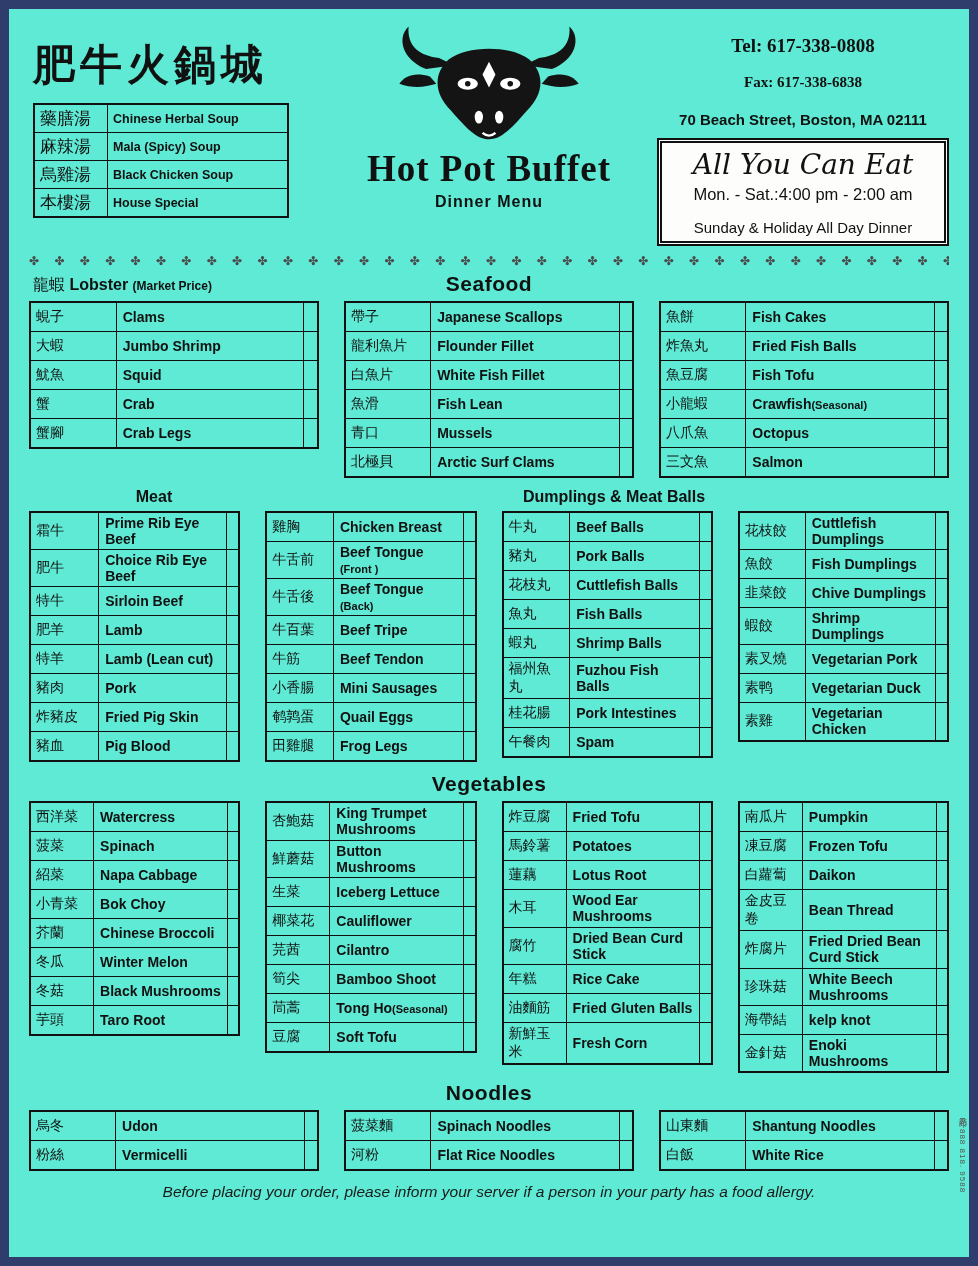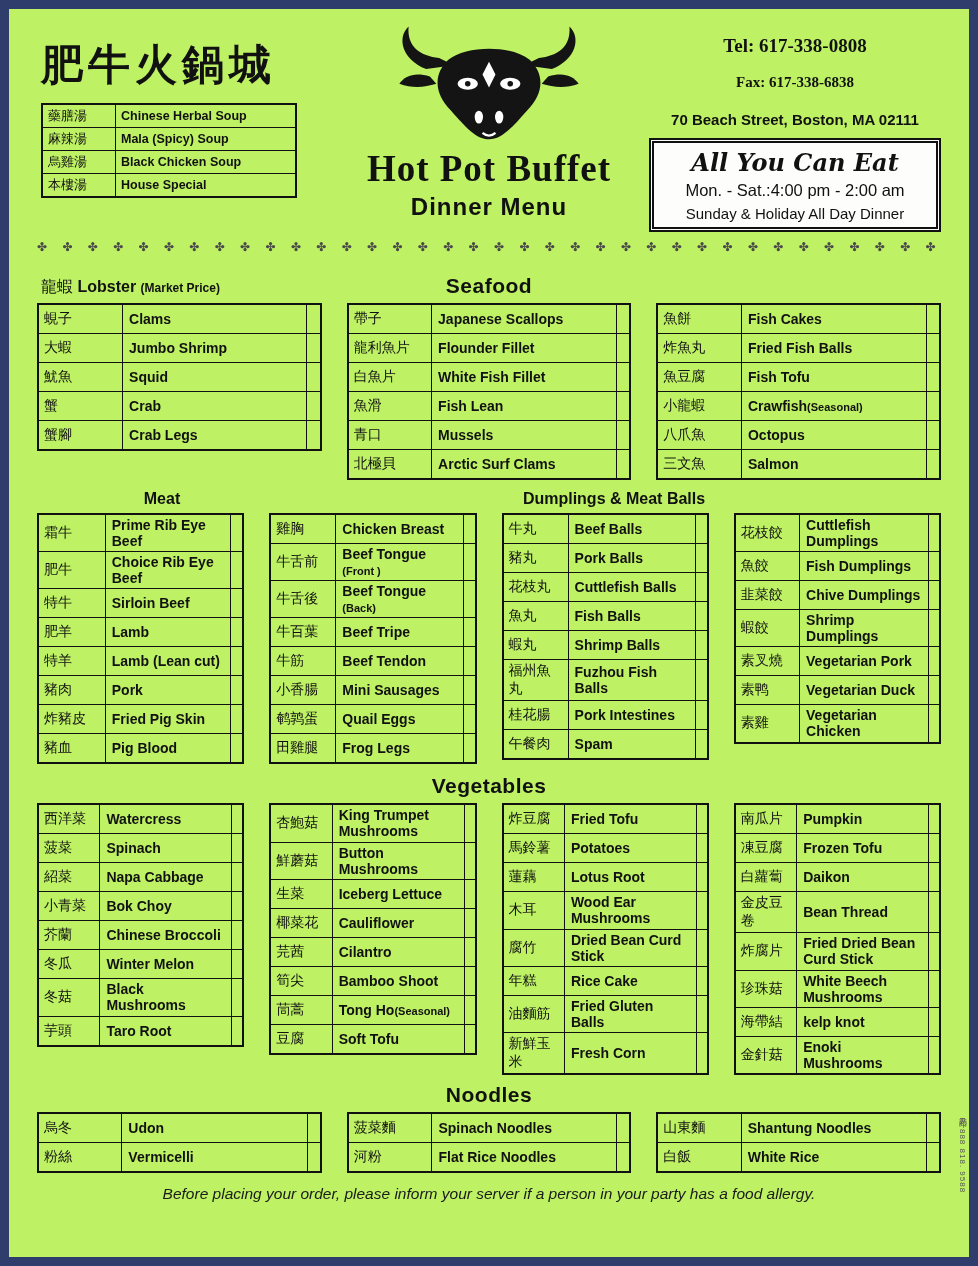--- a/index.html
+++ b/index.html
@@ -1,46 +1,46 @@
 <!DOCTYPE html>
 <html><head>
 <meta charset="utf-8">
 <style>
   html,body{margin:0;padding:0;background:#e8e8e6;}
   .page{
     width:978px;height:1266px;box-sizing:border-box;margin:0 auto;
-    border:9px solid #2e3d6b;background:#bef264;position:relative;
-    padding:10px 28px;font-family:"Liberation Sans",sans-serif;color:#111;
+    border:9px solid #2e3d6b;background:#5eead4;position:relative;
+    padding:10px 20px;font-family:"Liberation Sans",sans-serif;color:#111;
     overflow:hidden;
   }
   
   .header{display:grid;grid-template-columns:292px 1fr 292px;align-items:start;}
   .zh-name{font-family:"DejaVu Sans",sans-serif;font-size:42px;font-weight:bold;letter-spacing:5px;margin:18px 0 10px 4px;}
   .broth-table{border:2px solid #111;border-collapse:collapse;width:256px;margin-left:4px;}
   .broth-table td,.broth-table th{border:1px solid #111;padding:2px 5px;}
   .broth-head{font-size:13px;font-weight:bold;text-align:center;}
-  .broth-zh{width:62px;font-size:13px;font-family:Liberation Sans, sans-serif;}
+  .broth-zh{width:62px;font-size:17px;font-family:Liberation Sans, sans-serif;}
   .broth-en{font-size:12.5px;font-weight:bold;}
   .center-col{text-align:center;}
   .bull{margin-top:2px;}
   .hotpot-title{font-family:"Liberation Serif",serif;font-weight:bold;font-size:37px;letter-spacing:1px;margin-top:0px;}
-  .dinner-menu{font-weight:bold;font-size:24px;letter-spacing:1px;margin-top:3px;}
+  .dinner-menu{font-weight:bold;font-size:16px;letter-spacing:1px;margin-top:3px;}
   .right-col{text-align:center;padding-top:16px;}
   .tel{font-family:"Liberation Serif",serif;font-weight:bold;font-size:19px;}
   .fax{font-family:"Liberation Serif",serif;font-weight:bold;font-size:15px;margin-top:17px;}
   .addr{font-weight:bold;font-size:15px;margin-top:20px;}
   .ayce{border:5px double #111;margin-top:10px;padding:5px 6px;background:#fdfdfb;}
-  .ayce-title{font-family:"DejaVu Serif",serif;font-style:italic;font-weight:bold;font-size:24px;}
+  .ayce-title{font-family:"DejaVu Serif",serif;font-style:italic;font-weight:normal;font-size:28px;}
   .ayce-l1{font-size:16.5px;margin-top:4px;}
-  .ayce-l2{font-size:15px;margin-top:5px;}
+  .ayce-l2{font-size:15px;margin-top:15px;}
   
   .separator{white-space:nowrap;overflow:hidden;text-align:center;color:#4a4a4a;
     font-size:12px;letter-spacing:6px;margin:8px 0 4px;}
   
-  .lobster-row{display:grid;grid-template-columns:292px 1fr 292px;align-items:end;margin:20px 0 2px;}
+  .lobster-row{display:grid;grid-template-columns:292px 1fr 292px;align-items:end;margin:4px 0 2px;}
   .lobster{font-size:16px;margin-left:4px;}
   .lobster .zh-inline{font-family:"DejaVu Sans",sans-serif;font-size:16px;}
   .lobster .b{font-weight:bold;}
   .lobster .note{font-weight:bold;font-size:12px;}
   .section-title{font-weight:bold;font-size:21px;text-align:center;letter-spacing:.5px;}
   .meat-titles{display:grid;grid-template-columns:250px 1fr;margin-top:10px;}
   .meat-titles .t1,.meat-titles .t2{font-weight:bold;font-size:16px;text-align:center;}
   .mt8{margin-top:8px;} .mt10{margin-top:10px;}
   
   .groups{display:flex;gap:25px;justify-content:center;margin-top:5px;align-items:flex-start;}

